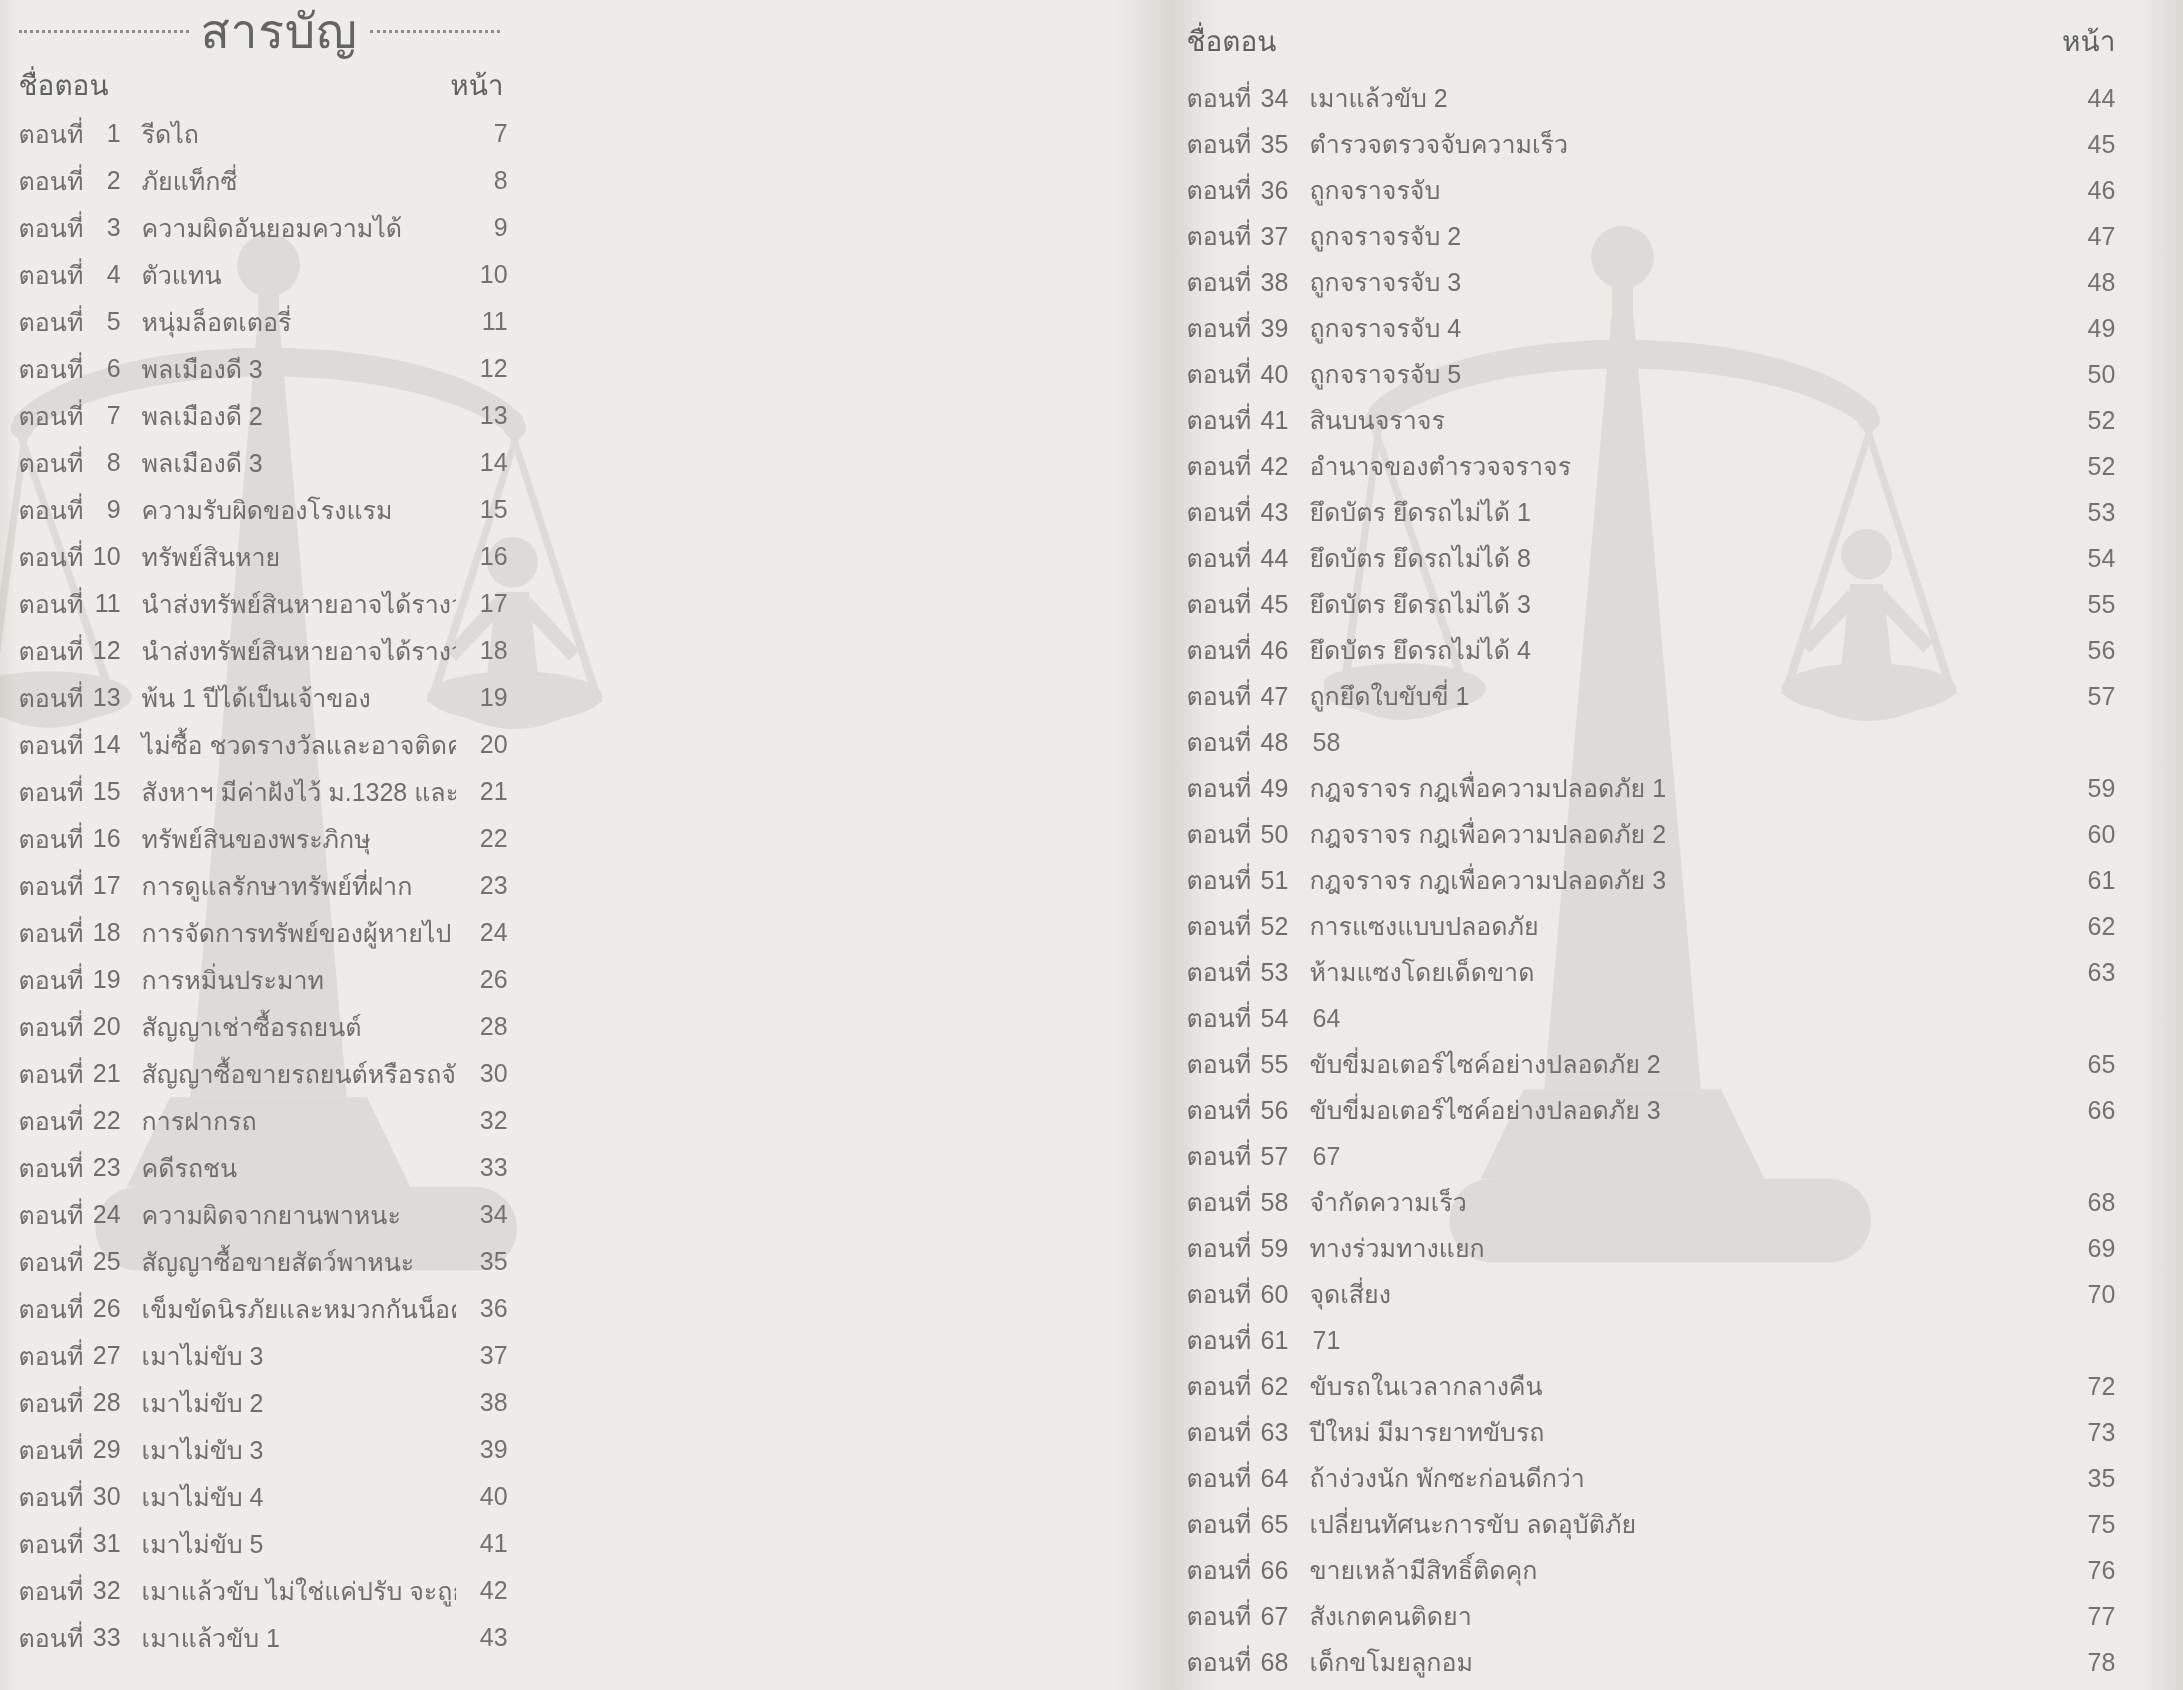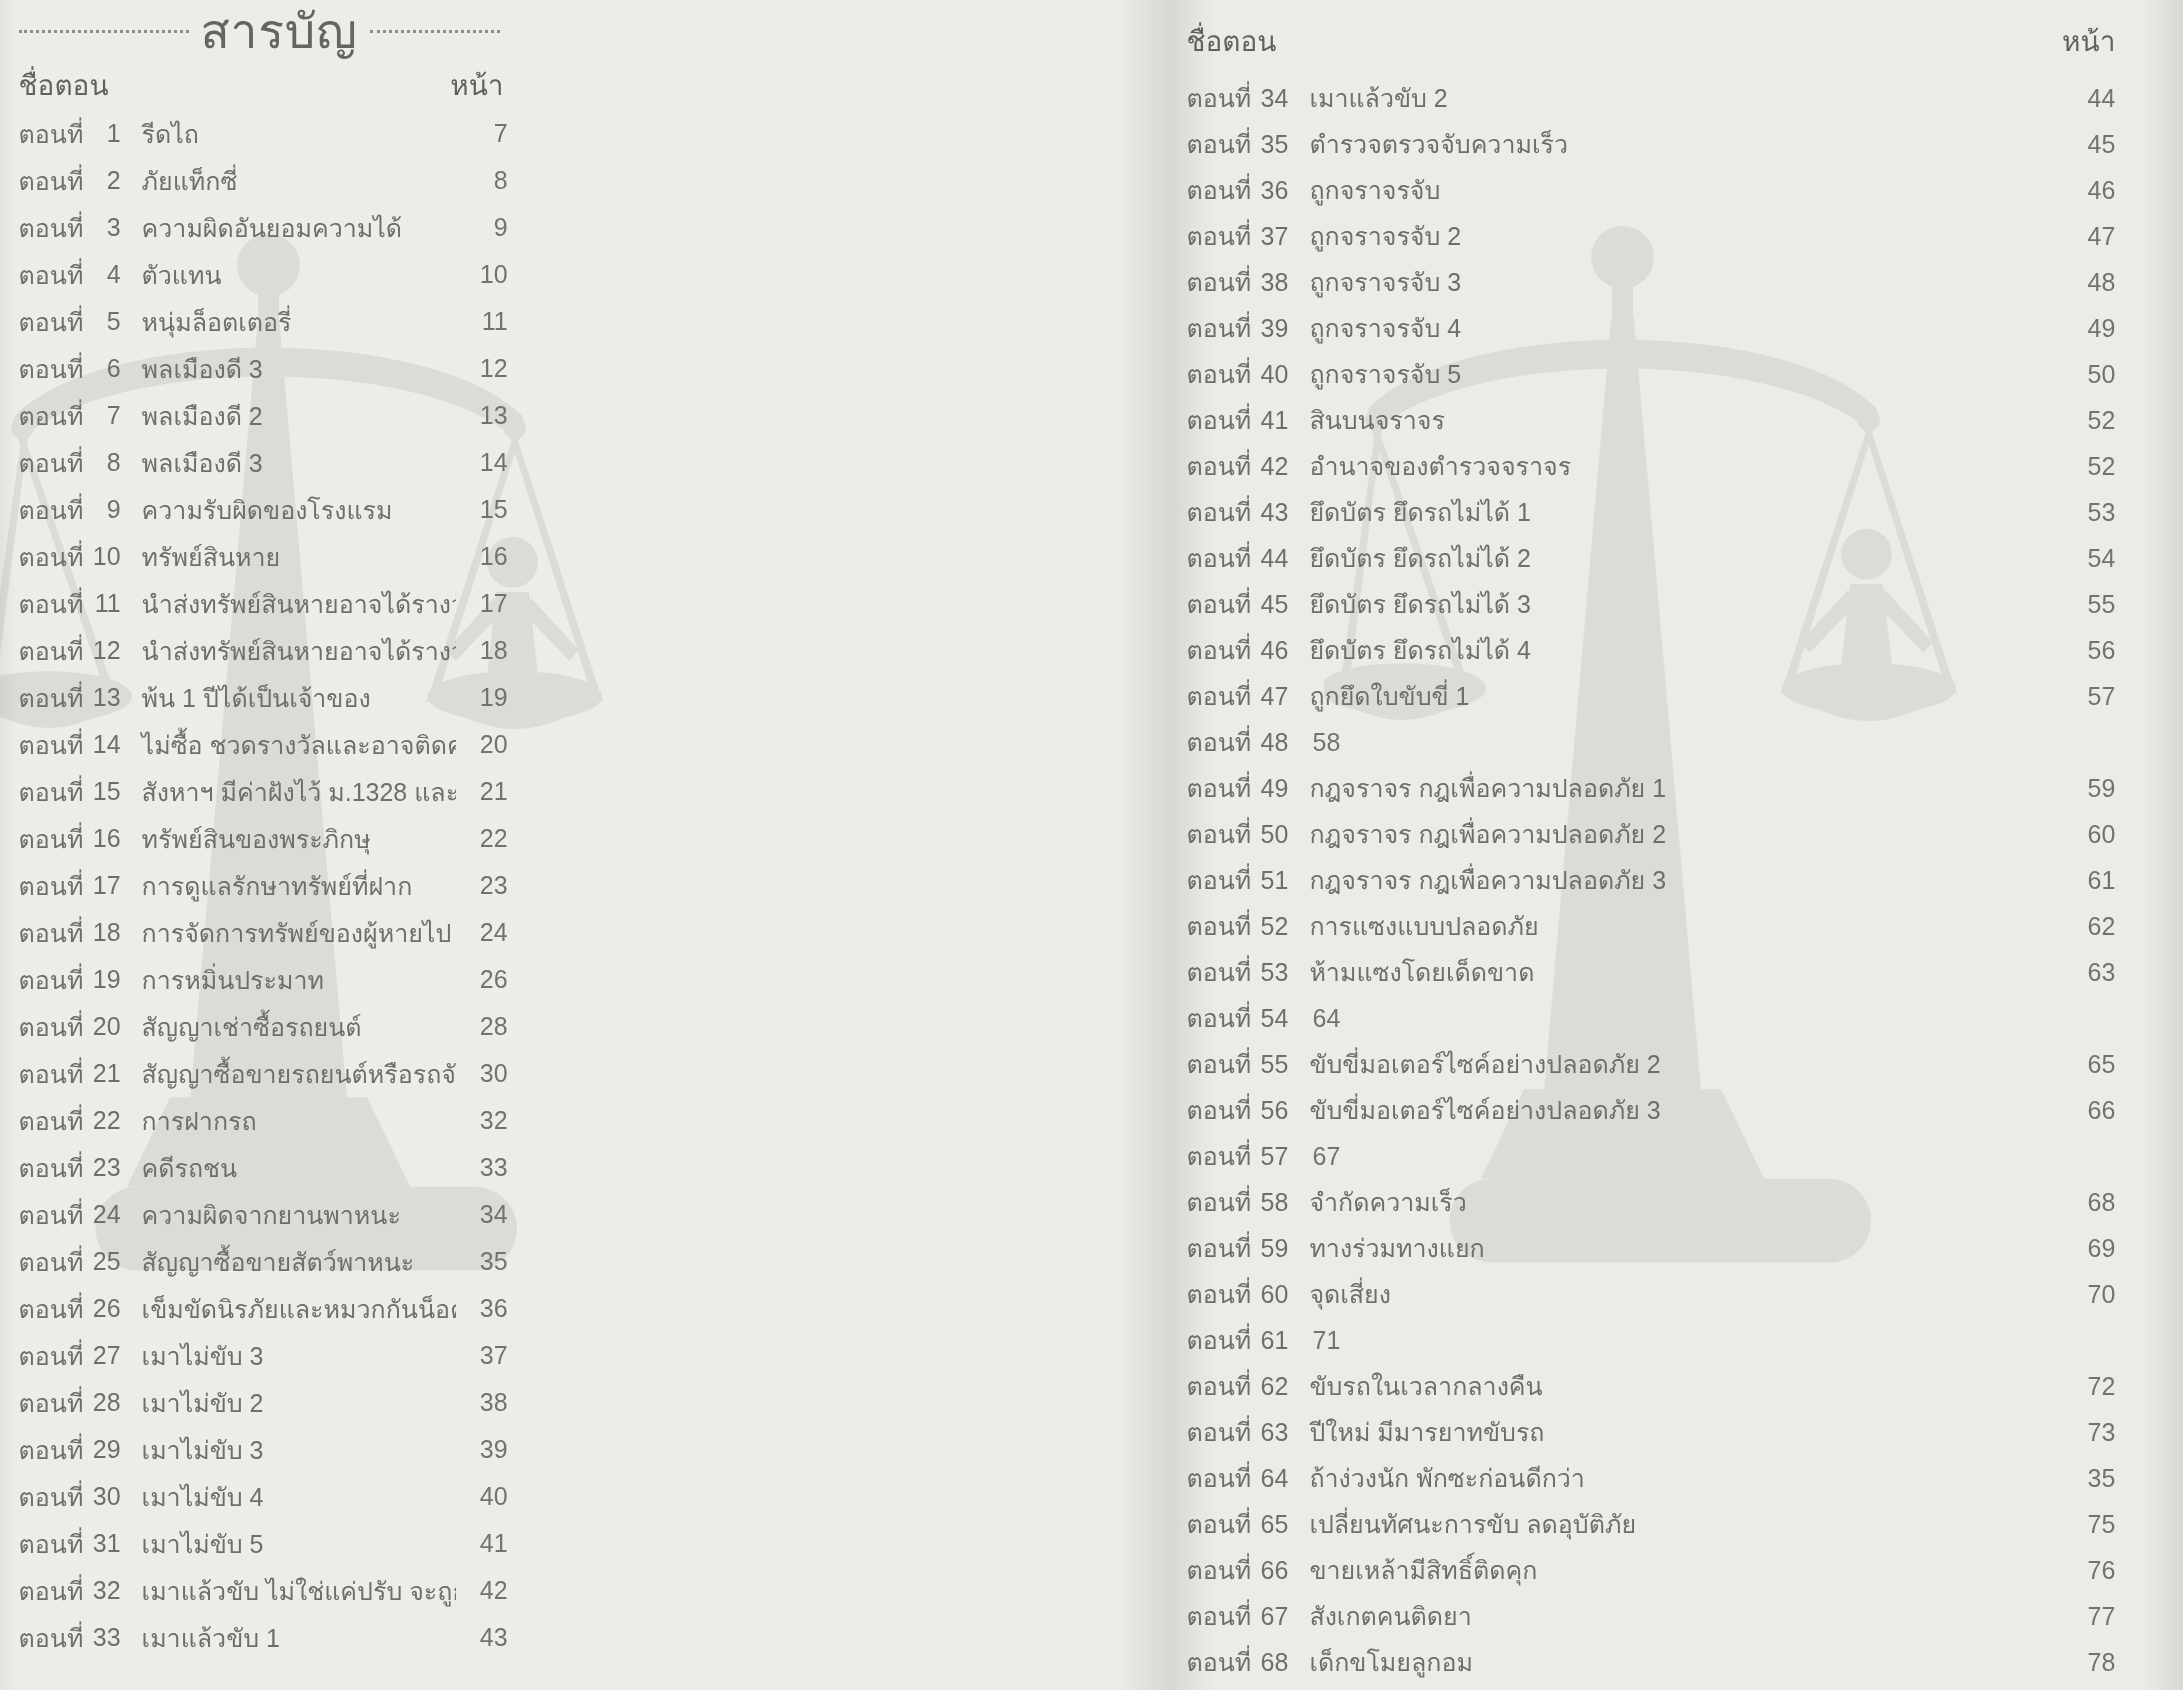--- a/index.html
+++ b/index.html
@@ -435,21 +435,21 @@
         <div class="row">
           <span class="c-prefix">ตอนที่</span>
           <span class="c-num">43</span>
           <span class="c-title">ยึดบัตร ยึดรถไม่ได้ 1</span>
           <span class="c-page">53</span>
         </div>
 
         <div class="row">
           <span class="c-prefix">ตอนที่</span>
           <span class="c-num">44</span>
-          <span class="c-title">ยึดบัตร ยึดรถไม่ได้ 2</span>
+          <span class="c-title">ยึดบัตร ยึดรถไม่ได้ 8</span>
           <span class="c-page">54</span>
         </div>
 
         <div class="row">
           <span class="c-prefix">ตอนที่</span>
           <span class="c-num">45</span>
           <span class="c-title">ยึดบัตร ยึดรถไม่ได้ 3</span>
           <span class="c-page">55</span>
         </div>
 

